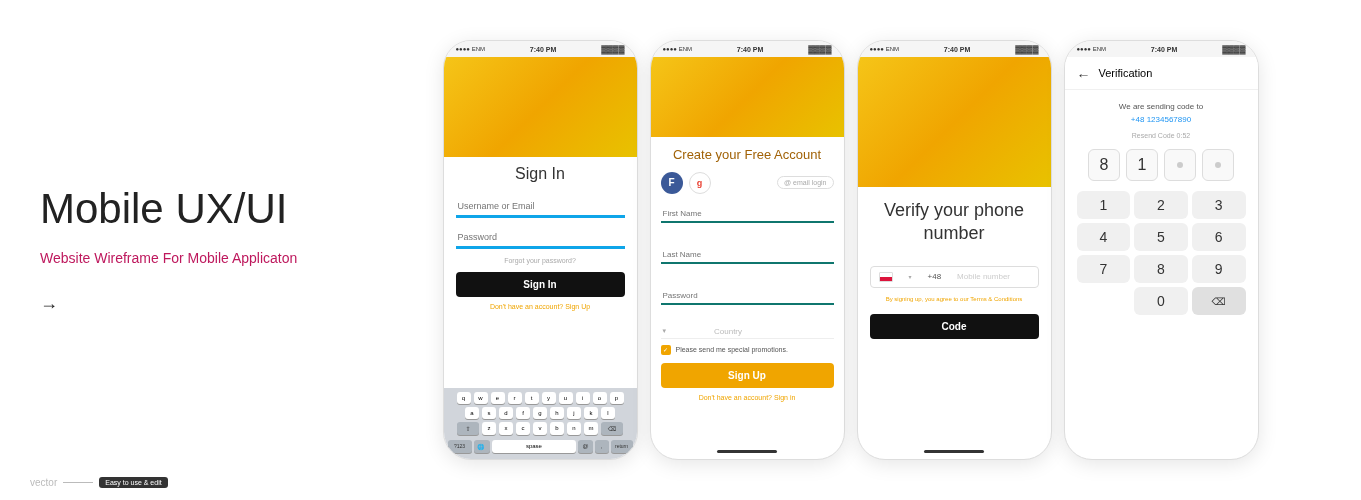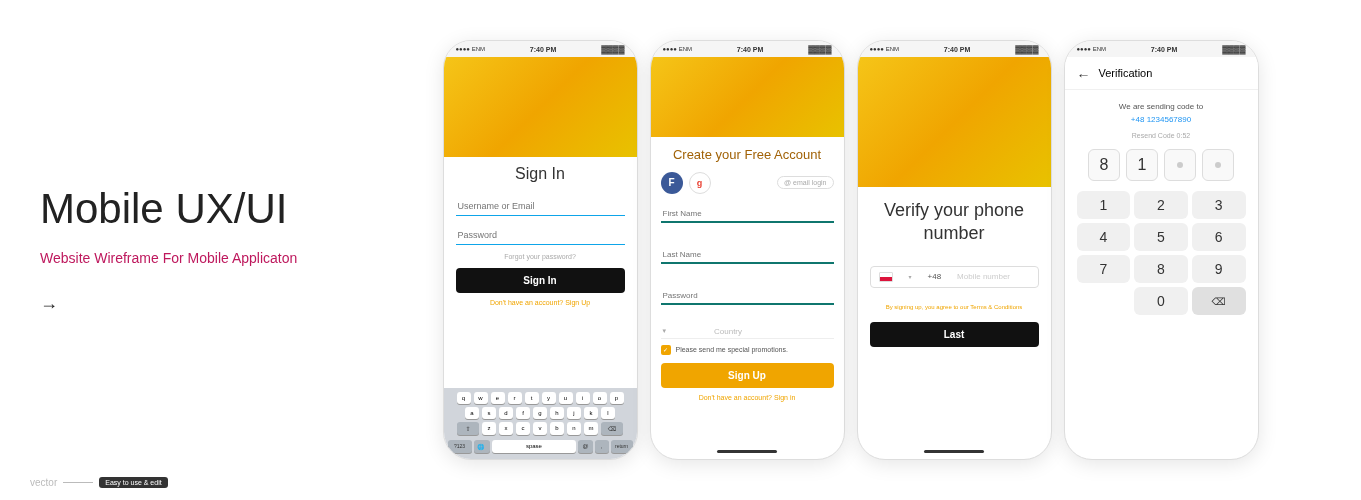--- a/index.html
+++ b/index.html
@@ -85,21 +85,21 @@
       text-align: center;
       font-size: 16px;
       font-weight: 400;
       color: #333;
       margin-bottom: 12px;
       margin-top: -4px;
     }
     .input-field {
       width: 100%;
       border: none;
-      border-bottom: 1px solid #0ea5e9;
+      border-bottom: 3px solid #0ea5e9;
       padding: 4px 2px;
       font-size: 9px;
       color: #aaa;
       margin-bottom: 8px;
       outline: none;
       background: transparent;
     }
     .forgot-pw {
       text-align: center;
       font-size: 7px;
@@ -255,21 +255,21 @@
       text-align: center;
       line-height: 1.3;
       margin-bottom: 20px;
     }
     .phone-input-row {
       display: flex;
       align-items: center;
       border: 1px solid #ddd;
       border-radius: 4px;
       padding: 5px 8px;
-      margin-bottom: 16px;
+      margin-bottom: 8px;
       gap: 16px;
     }
     .flag-pl {
       width: 14px;
       height: 10px;
       background: linear-gradient(to bottom, #fff 50%, #dc143c 50%);
       border-radius: 1px;
       border: 0.5px solid #ddd;
     }
     .phone-code { font-size: 8px; color: #555; }
@@ -504,21 +504,21 @@
       <div class="verify-title">Verify your phone number</div>
       <div class="phone-input-row">
         <div class="flag-pl"></div>
         <span style="font-size:6px;color:#aaa;">▾</span>
         <span class="phone-code">+48</span>
         <span class="phone-placeholder">Mobile number</span>
       </div>
       <div class="terms-text">
         <span>By signing up, you agree to our</span> <span style="color:#f0a500;">Terms &amp; Conditions</span>
       </div>
-      <button class="btn-black">Last</button>
+      <button class="btn-black">Code</button>
     </div>
     <div class="bottom-bar"></div>
   </div>
 
   <div class="phone">
     <div class="status-bar">
       <span style="font-size:6px;">●●●● <span>ENM</span></span>
       <span style="font-size:7px;font-weight:600;">7:40 PM</span>
       <span>▓▓▓▓</span>
     </div>

